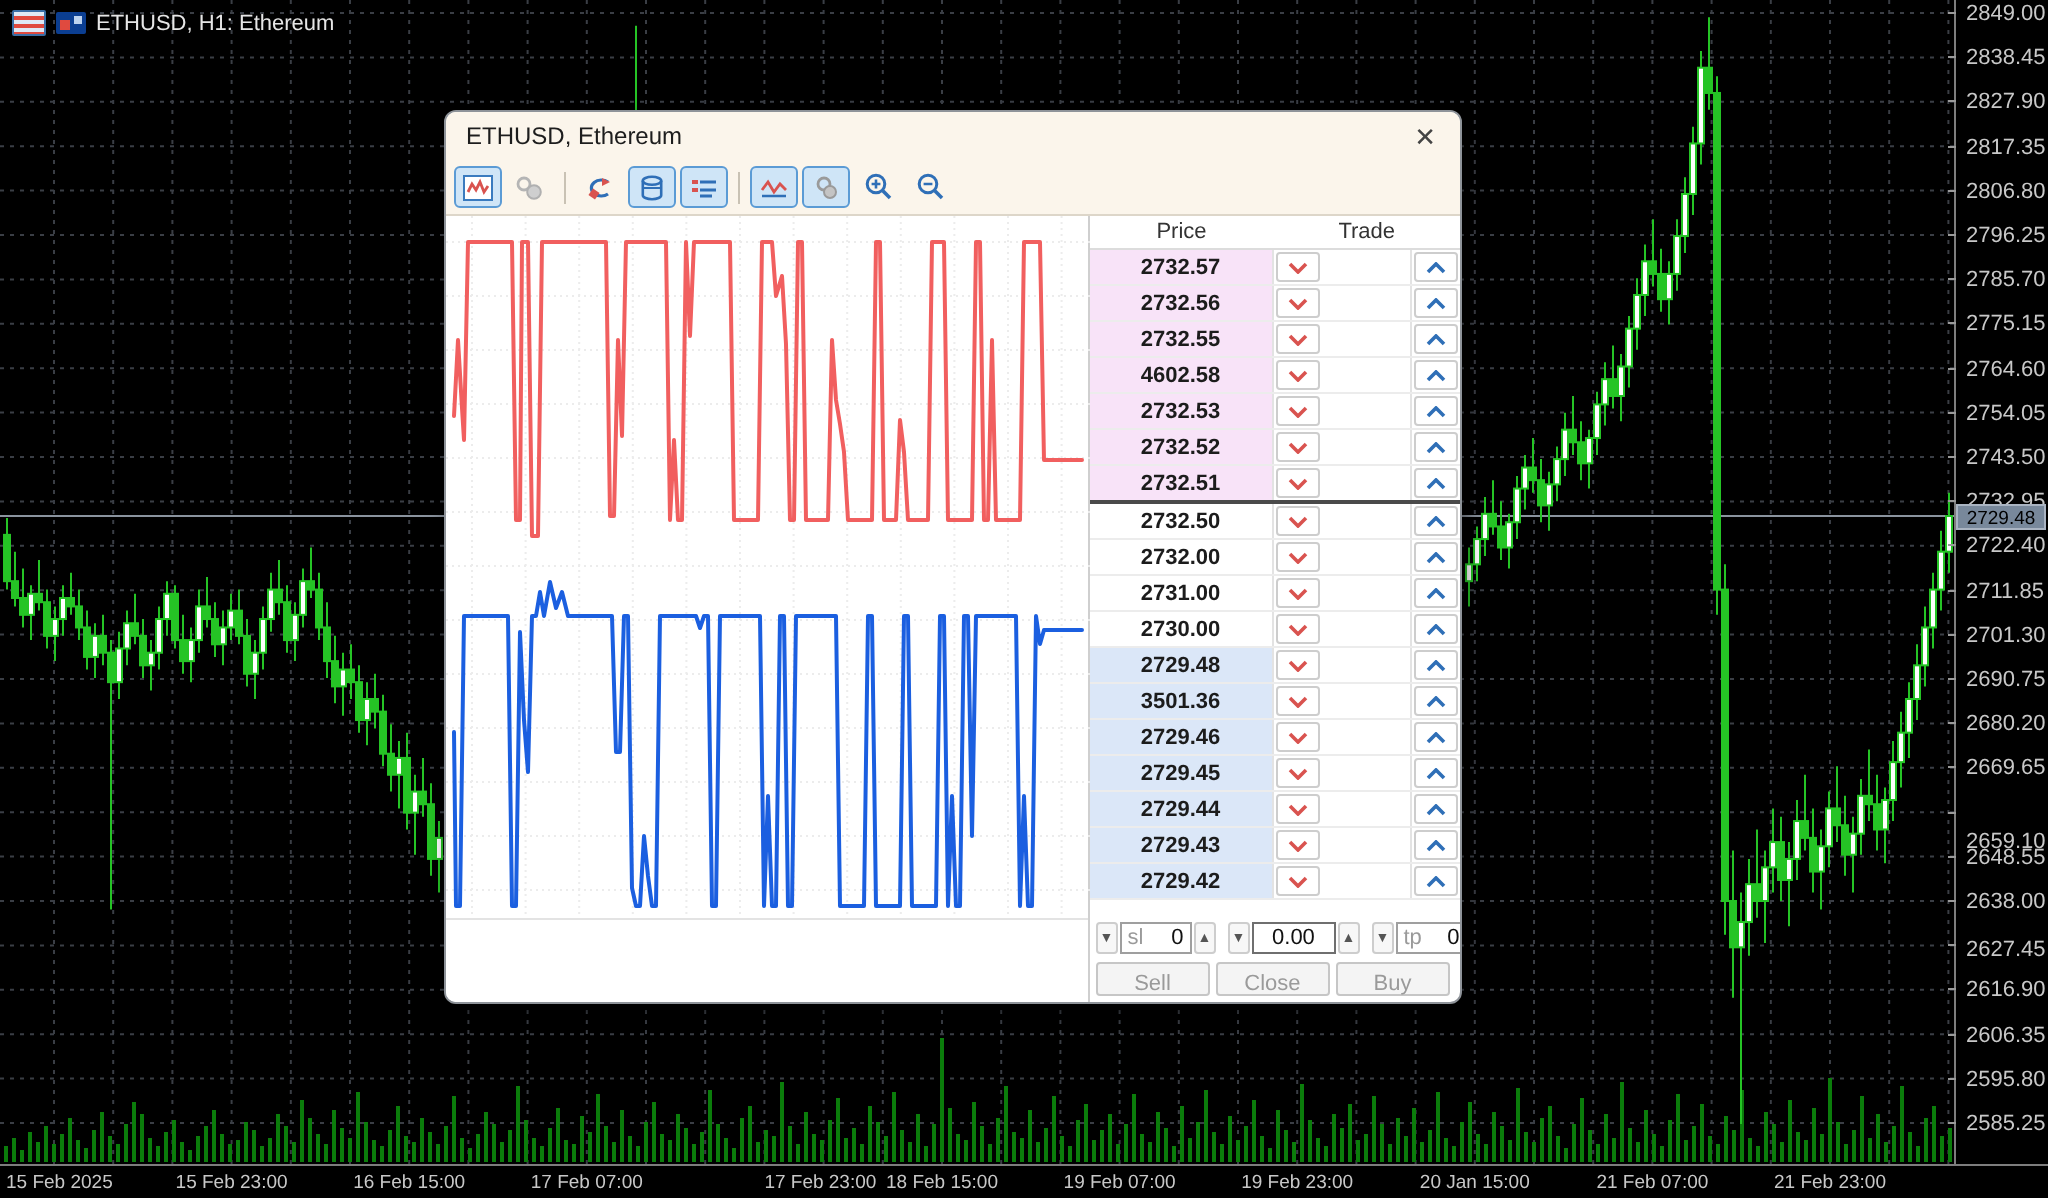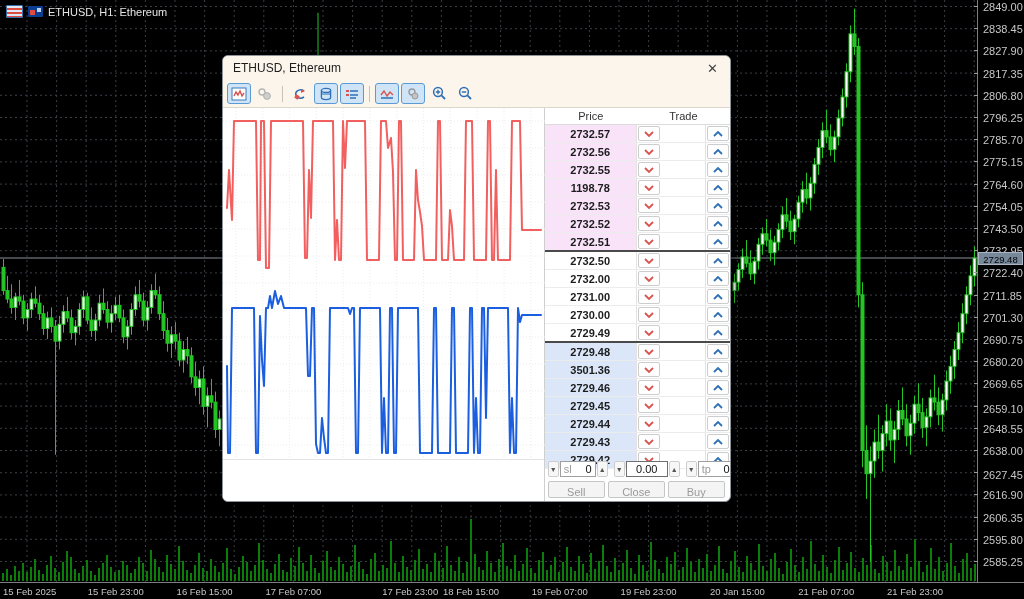--- a/index.html
+++ b/index.html
@@ -658,21 +658,21 @@
       <div class="pa-label" style="top: 289.605px;">2711.85</div>
       <div class="pa-tick" style="top: 316.805px;"></div>
       <div class="pa-label" style="top: 311.805px;">2701.30</div>
       <div class="pa-tick" style="top: 339.005px;"></div>
       <div class="pa-label" style="top: 334.005px;">2690.75</div>
       <div class="pa-tick" style="top: 361.206px;"></div>
       <div class="pa-label" style="top: 356.206px;">2680.20</div>
       <div class="pa-tick" style="top: 383.406px;"></div>
       <div class="pa-label" style="top: 378.406px;">2669.65</div>
       <div class="pa-tick" style="top: 405.607px;"></div>
-      <div class="pa-label" style="top: 403px;">2659.10</div>
+      <div class="pa-label" style="top: 415px;">2659.10</div>
       <div class="pa-tick" style="top: 427.807px;"></div>
       <div class="pa-label" style="top: 422.807px;">2648.55</div>
       <div class="pa-tick" style="top: 450.007px;"></div>
       <div class="pa-label" style="top: 445.007px;">2638.00</div>
       <div class="pa-tick" style="top: 472.208px;"></div>
       <div class="pa-label" style="top: 469px;">2627.45</div>
       <div class="pa-tick" style="top: 494.408px;"></div>
       <div class="pa-label" style="top: 489.408px;">2616.90</div>
       <div class="pa-tick" style="top: 516.608px;"></div>
       <div class="pa-label" style="top: 511.608px;">2606.35</div>
@@ -845,21 +845,21 @@
                 </svg>
               </button>
               <div class="dom-trade-cell"></div>
               <button class="dom-cellbtn">
                 <svg width="10" height="6">
                   <polyline points="1,5 5,1 9,5" fill="none" stroke="#2f6fb7" stroke-width="1.8"></polyline>
                 </svg>
               </button>
             </div>
             <div class="dom-row zone-ask">
-              <div class="dom-price">1198.78</div>
+              <div class="dom-price">4602.58</div>
               <button class="dom-cellbtn">
                 <svg width="10" height="6">
                   <polyline points="1,1 5,5 9,1" fill="none" stroke="#d9534f" stroke-width="1.8"></polyline>
                 </svg>
               </button>
               <div class="dom-trade-cell"></div>
               <button class="dom-cellbtn">
                 <svg width="10" height="6">
                   <polyline points="1,5 5,1 9,5" fill="none" stroke="#2f6fb7" stroke-width="1.8"></polyline>
                 </svg>
@@ -944,34 +944,20 @@
               </button>
               <div class="dom-trade-cell"></div>
               <button class="dom-cellbtn">
                 <svg width="10" height="6">
                   <polyline points="1,5 5,1 9,5" fill="none" stroke="#2f6fb7" stroke-width="1.8"></polyline>
                 </svg>
               </button>
             </div>
             <div class="dom-row zone-mid">
               <div class="dom-price">2730.00</div>
-              <button class="dom-cellbtn">
-                <svg width="10" height="6">
-                  <polyline points="1,1 5,5 9,1" fill="none" stroke="#d9534f" stroke-width="1.8"></polyline>
-                </svg>
-              </button>
-              <div class="dom-trade-cell"></div>
-              <button class="dom-cellbtn">
-                <svg width="10" height="6">
-                  <polyline points="1,5 5,1 9,5" fill="none" stroke="#2f6fb7" stroke-width="1.8"></polyline>
-                </svg>
-              </button>
-            </div>
-            <div class="dom-row zone-mid sep-below">
-              <div class="dom-price">2729.49</div>
               <button class="dom-cellbtn">
                 <svg width="10" height="6">
                   <polyline points="1,1 5,5 9,1" fill="none" stroke="#d9534f" stroke-width="1.8"></polyline>
                 </svg>
               </button>
               <div class="dom-trade-cell"></div>
               <button class="dom-cellbtn">
                 <svg width="10" height="6">
                   <polyline points="1,5 5,1 9,5" fill="none" stroke="#2f6fb7" stroke-width="1.8"></polyline>
                 </svg>

